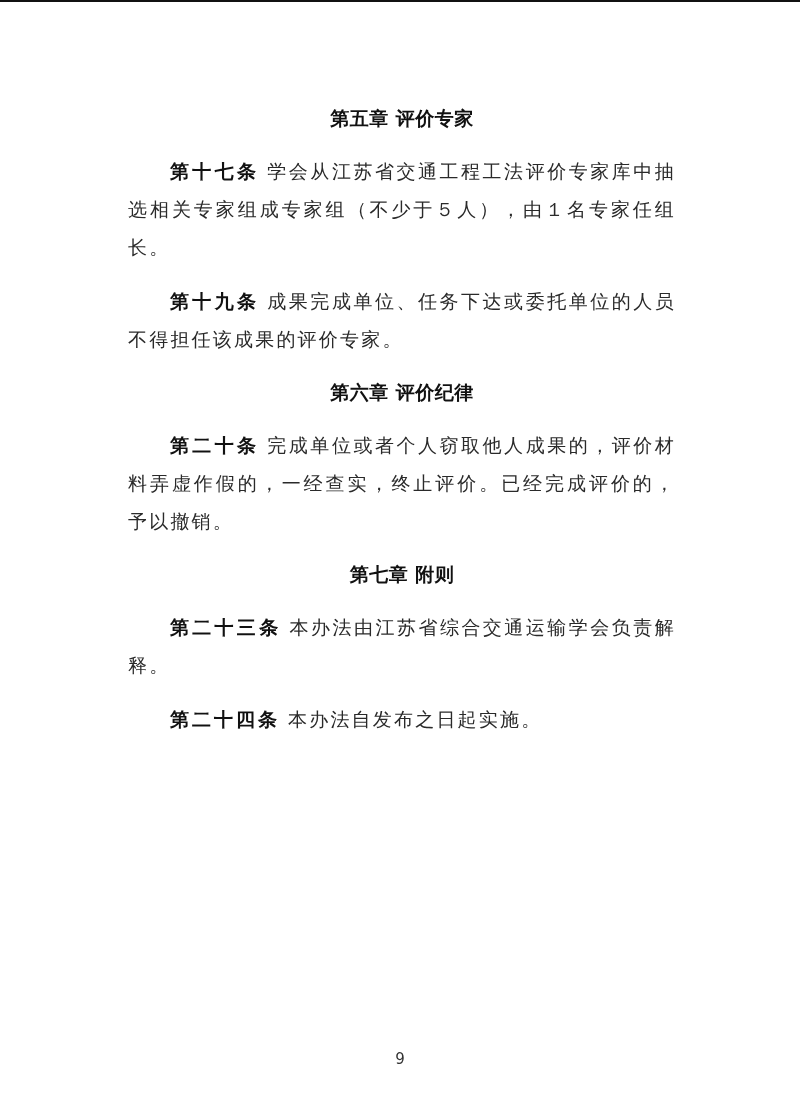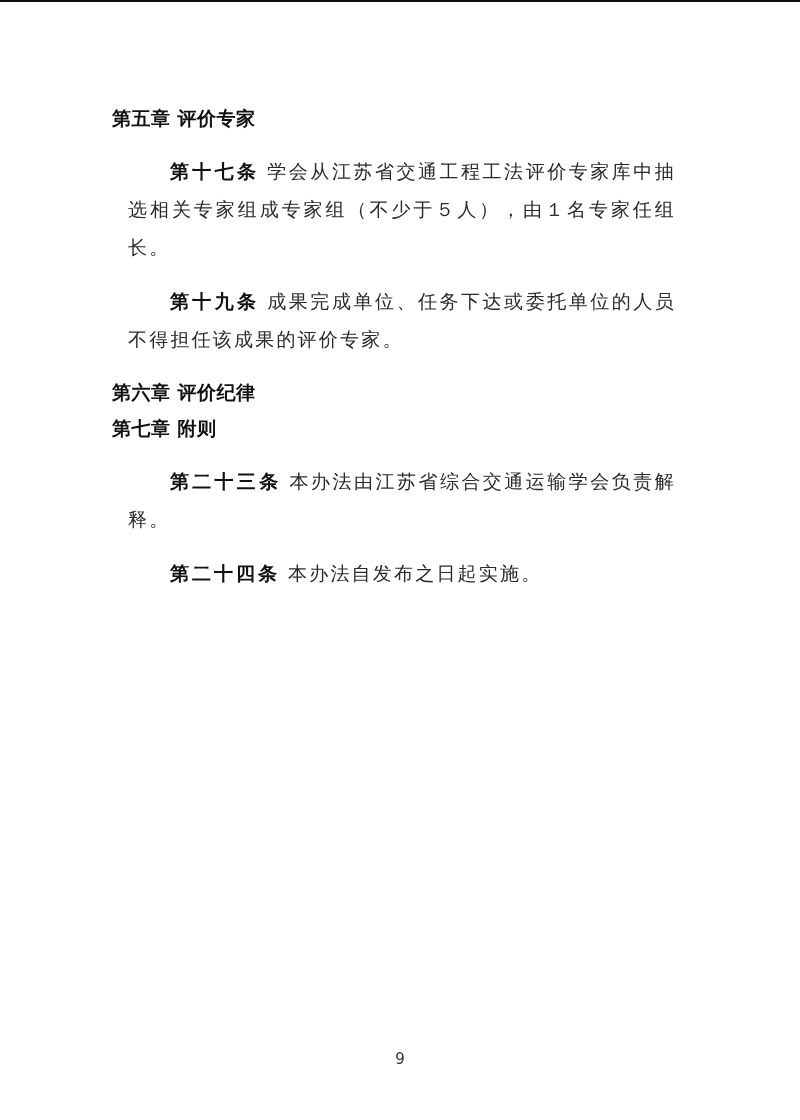--- a/index.html
+++ b/index.html
@@ -24,21 +24,21 @@
     .page {
       position: absolute;
       left: 112px;
       top: 100px;
       width: 580px;
     }
     .chapter-title {
       font-family: "DejaVu Sans", "Liberation Sans", sans-serif;
       font-weight: bold;
       font-size: 19px;
-      text-align: left;
+      text-align: center;
       height: 36px;
       line-height: 36px;
       color: #111111;
       letter-spacing: 0.5px;
     }
     .article {
       font-size: 19px;
       line-height: 38px;
       text-indent: 42px;
       letter-spacing: 2.2px;
@@ -72,20 +72,21 @@
 <div class="page">
 
   <section>
     <div class="chapter-title">第五章  评价专家</div>
     <p class="article"><span class="art-num">第十七条</span><span>学会从江苏省交通工程工法评价专家库中抽选相关专家组成专家组（不少于５人），由１名专家任组长。</span></p>
     <p class="article"><span class="art-num">第十九条</span><span>成果完成单位、任务下达或委托单位的人员不得担任该成果的评价专家。</span></p>
   </section>
 
   <section>
     <div class="chapter-title">第六章  评价纪律</div>
+    <p class="article"><span class="art-num">第二十条</span><span>完成单位或者个人窃取他人成果的，评价材料弄虚作假的，一经查实，终止评价。已经完成评价的，予以撤销。</span></p>
   </section>
 
   <section>
     <div class="chapter-title">第七章  附则</div>
     <p class="article"><span class="art-num">第二十三条</span><span>本办法由江苏省综合交通运输学会负责解释。</span></p>
     <p class="article"><span class="art-num">第二十四条</span><span>本办法自发布之日起实施。</span></p>
   </section>
 
 </div>
 

